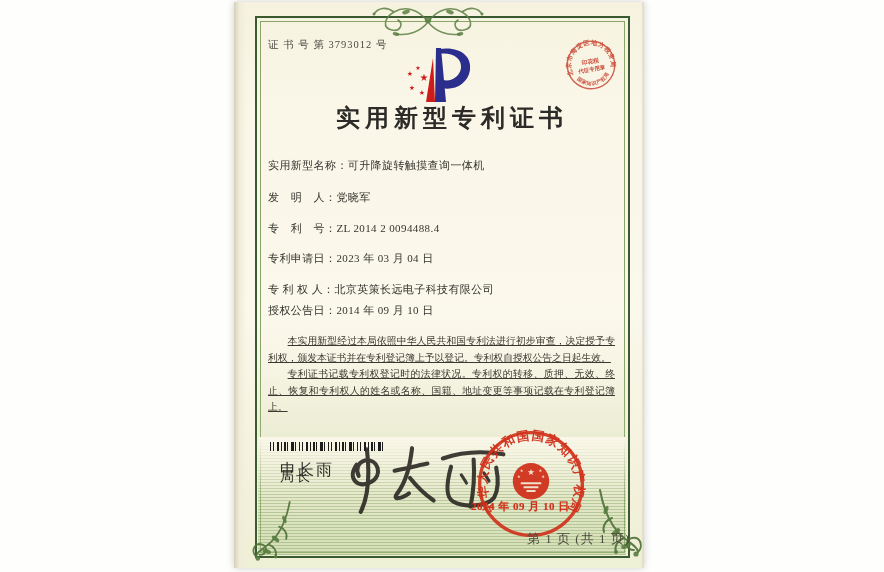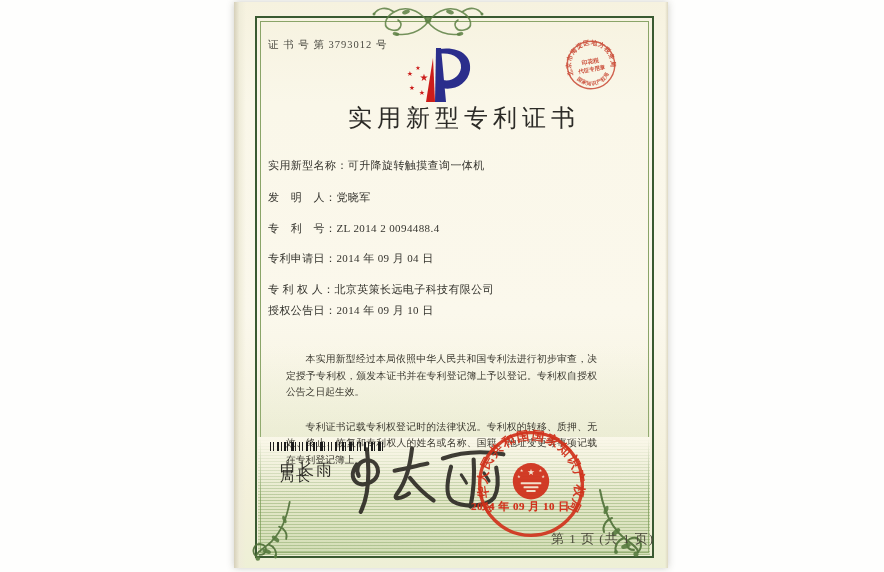--- a/index.html
+++ b/index.html
@@ -7,21 +7,20 @@
     width:884px;height:572px;background:#ffffff;overflow:hidden;
     font-family:"Liberation Serif","DejaVu Serif",serif;
     position:relative;
   }
   .stage{position:absolute;inset:0;background:#fefefd;}
   
   .paper{
     position:absolute;left:234px;top:2px;width:410px;height:566px;
     background:linear-gradient(180deg,#f6f2df 0%,#faf7e9 18%,#fbf8ec 55%,#f3f0da 88%,#eef0d6 100%);
     box-shadow:0 0 7px rgba(60,60,40,.25);
-    padding-left:24px;
   }
   .paper::before{ 
     content:"";position:absolute;left:0;top:0;bottom:0;width:12px;
     background:linear-gradient(90deg,#d6d0ba,#efecd9 45%,rgba(255,255,255,0) 100%);
   }
   .paper::after{content:"";position:absolute;right:0;top:0;bottom:0;width:3px;
     background:linear-gradient(270deg,#ddd8c2,rgba(255,255,255,0));}
   
   .border-outer{position:absolute;left:21px;top:14px;right:14px;bottom:10px;
     border:2px solid #3a5a31;}
@@ -34,31 +33,31 @@
   }
   .guilloche-fade{position:absolute;left:0;right:0;top:0;height:62px;
     background:linear-gradient(180deg,#faf7e9 0%,rgba(250,247,233,0) 100%);}
   .bottom-tint{position:absolute;left:24px;right:18px;bottom:13px;height:210px;
     background:linear-gradient(180deg,rgba(190,212,160,0) 0%,rgba(186,208,152,.28) 75%,rgba(170,195,135,.4) 100%);}
   
   .cert-no{position:absolute;left:34px;top:36px;font-size:10.5px;color:#4b4a42;letter-spacing:1px;white-space:pre;}
   .logo{position:absolute;left:168px;top:44px;width:88px;height:66px;}
   .title{
     position:absolute;left:0;right:0;top:100px;text-align:center;padding-left:26px;
-    font-size:24px;font-weight:normal;color:#2c2b27;letter-spacing:5px;white-space:nowrap;
+    font-size:24px;font-weight:bold;color:#2c2b27;letter-spacing:5px;white-space:nowrap;
   }
   .fields{position:absolute;left:34px;top:0;right:20px;}
   .frow{position:absolute;left:0;font-size:11px;color:#35342e;white-space:pre;letter-spacing:.4px;}
   .frow .lab{color:#35342e;}
   .frow .val{color:#35342e;}
   .body-text{
     position:absolute;left:34px;top:331px;width:347px;
     font-size:9.8px;line-height:16.6px;color:#3a382f;text-align:justify;
   }
-  .body-text p{margin:18px;text-indent:2em;}
+  .body-text p{margin:0;text-indent:2em;text-decoration:underline;}
   .barcode{
     position:absolute;left:36px;top:440px;width:113px;height:9px;
     background:repeating-linear-gradient(90deg,
       #1c1c1c 0 1.5px,transparent 1.5px 3px,
       #1c1c1c 3px 4px,transparent 4px 7px,
       #1c1c1c 7px 9.5px,transparent 9.5px 11px,
       #1c1c1c 11px 12px,transparent 12px 14.5px);
   }
   .comm-title{position:absolute;left:46px;top:466px;font-size:14px;color:#2f2e28;letter-spacing:2px;}
   .comm-name{position:absolute;left:46px;top:458px;font-size:16px;color:#2f2e28;letter-spacing:2px;font-family:Liberation Serif, serif;}
@@ -165,21 +164,21 @@
         <textPath href="#taxBot">国家知识产权局</textPath>
       </text>
       <text x="45" y="43" font-size="7.5" fill="#c84430" text-anchor="middle" font-weight="bold">印花税</text>
       <text x="45" y="53" font-size="7" fill="#c84430" text-anchor="middle" font-weight="bold">代征专用章</text>
     </svg>
 
     <div class="fields">
       <div class="frow" style="top:156px"><span class="lab">实用新型名称：</span><span class="val">可升降旋转触摸查询一体机</span></div>
       <div class="frow" style="top:188px"><span class="lab">发　明　人：</span><span class="val">党晓军</span></div>
       <div class="frow" style="top:219px"><span class="lab">专　利　号：</span><span class="val">ZL 2014 2 0094488.4</span></div>
-      <div class="frow" style="top:249px"><span class="lab">专利申请日：</span><span class="val">2014 年 09 月 04 日</span></div>
+      <div class="frow" style="top:249px"><span class="lab">专利申请日：</span><span class="val">2023 年 03 月 04 日</span></div>
       <div class="frow" style="top:280px"><span class="lab">专 利 权 人：</span><span class="val">北京英策长远电子科技有限公司</span></div>
       <div class="frow" style="top:301px"><span class="lab">授权公告日：</span><span class="val">2014 年 09 月 10 日</span></div>
     </div>
 
     <div class="body-text">
       <p>本实用新型经过本局依照中华人民共和国专利法进行初步审查，决定授予专利权，颁发本证书并在专利登记簿上予以登记。专利权自授权公告之日起生效。</p>
       <p>专利证书记载专利权登记时的法律状况。专利权的转移、质押、无效、终止、恢复和专利权人的姓名或名称、国籍、地址变更等事项记载在专利登记簿上。</p>
     </div>
 
     <div class="barcode"></div>

